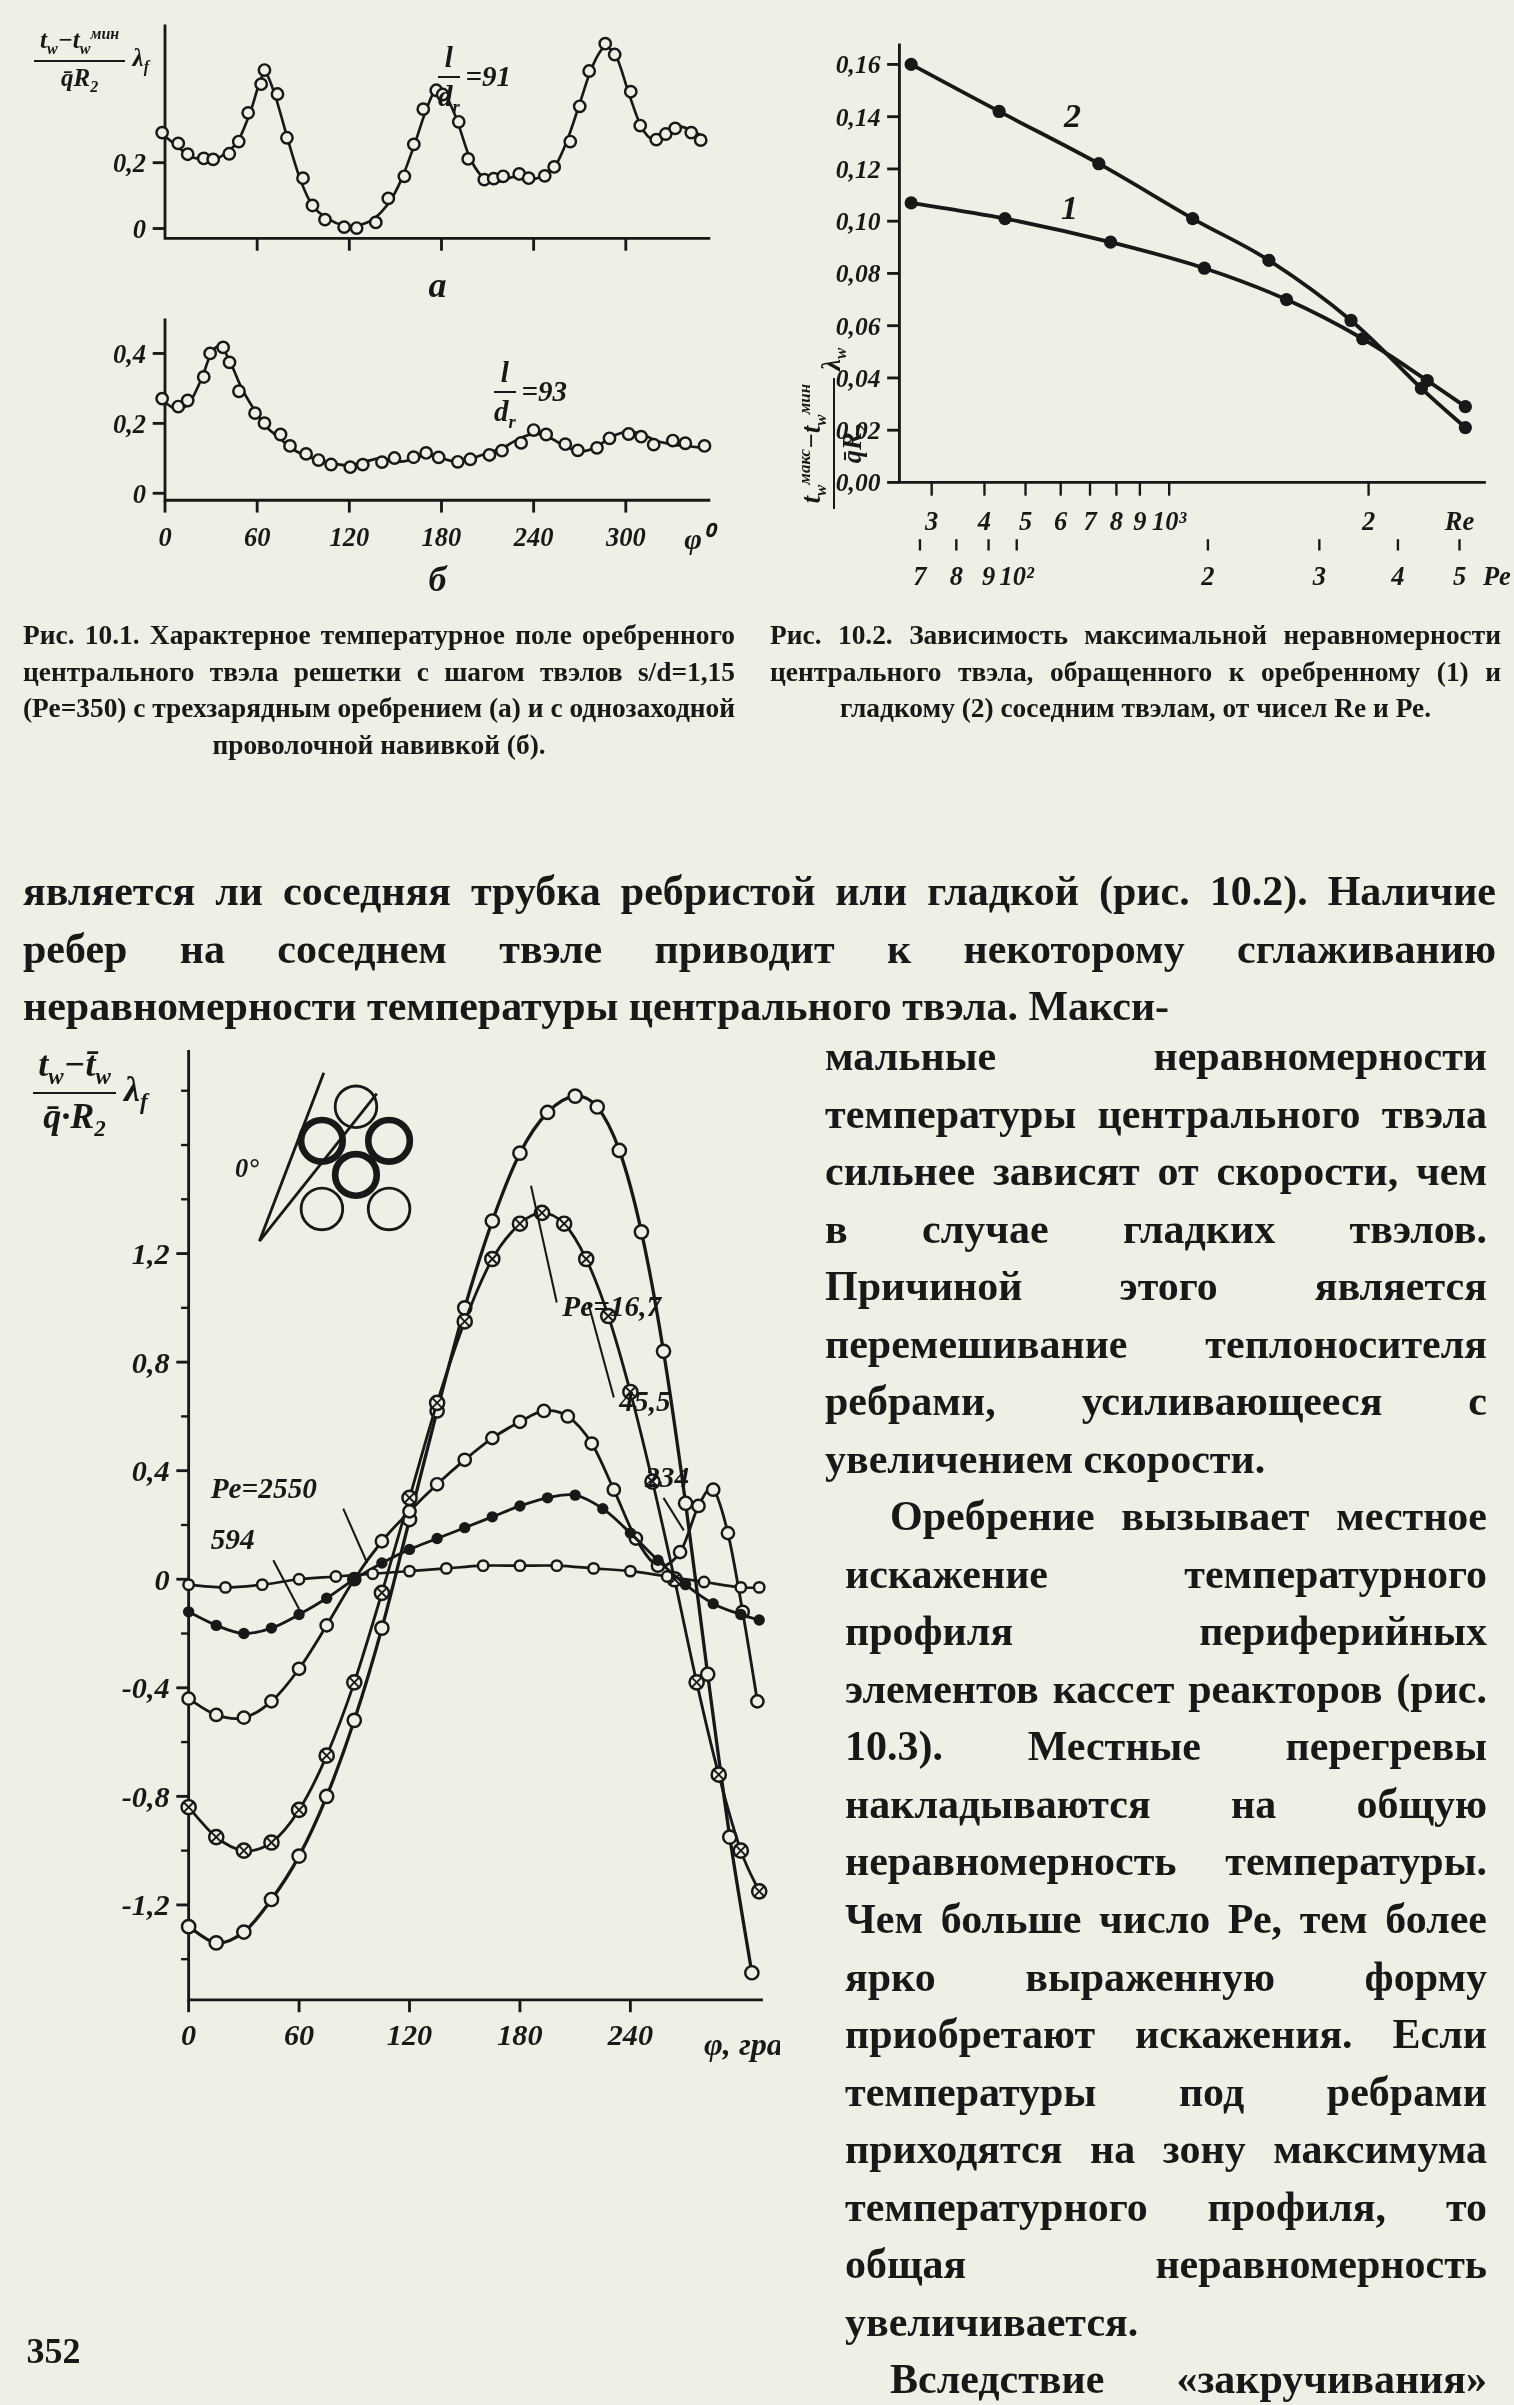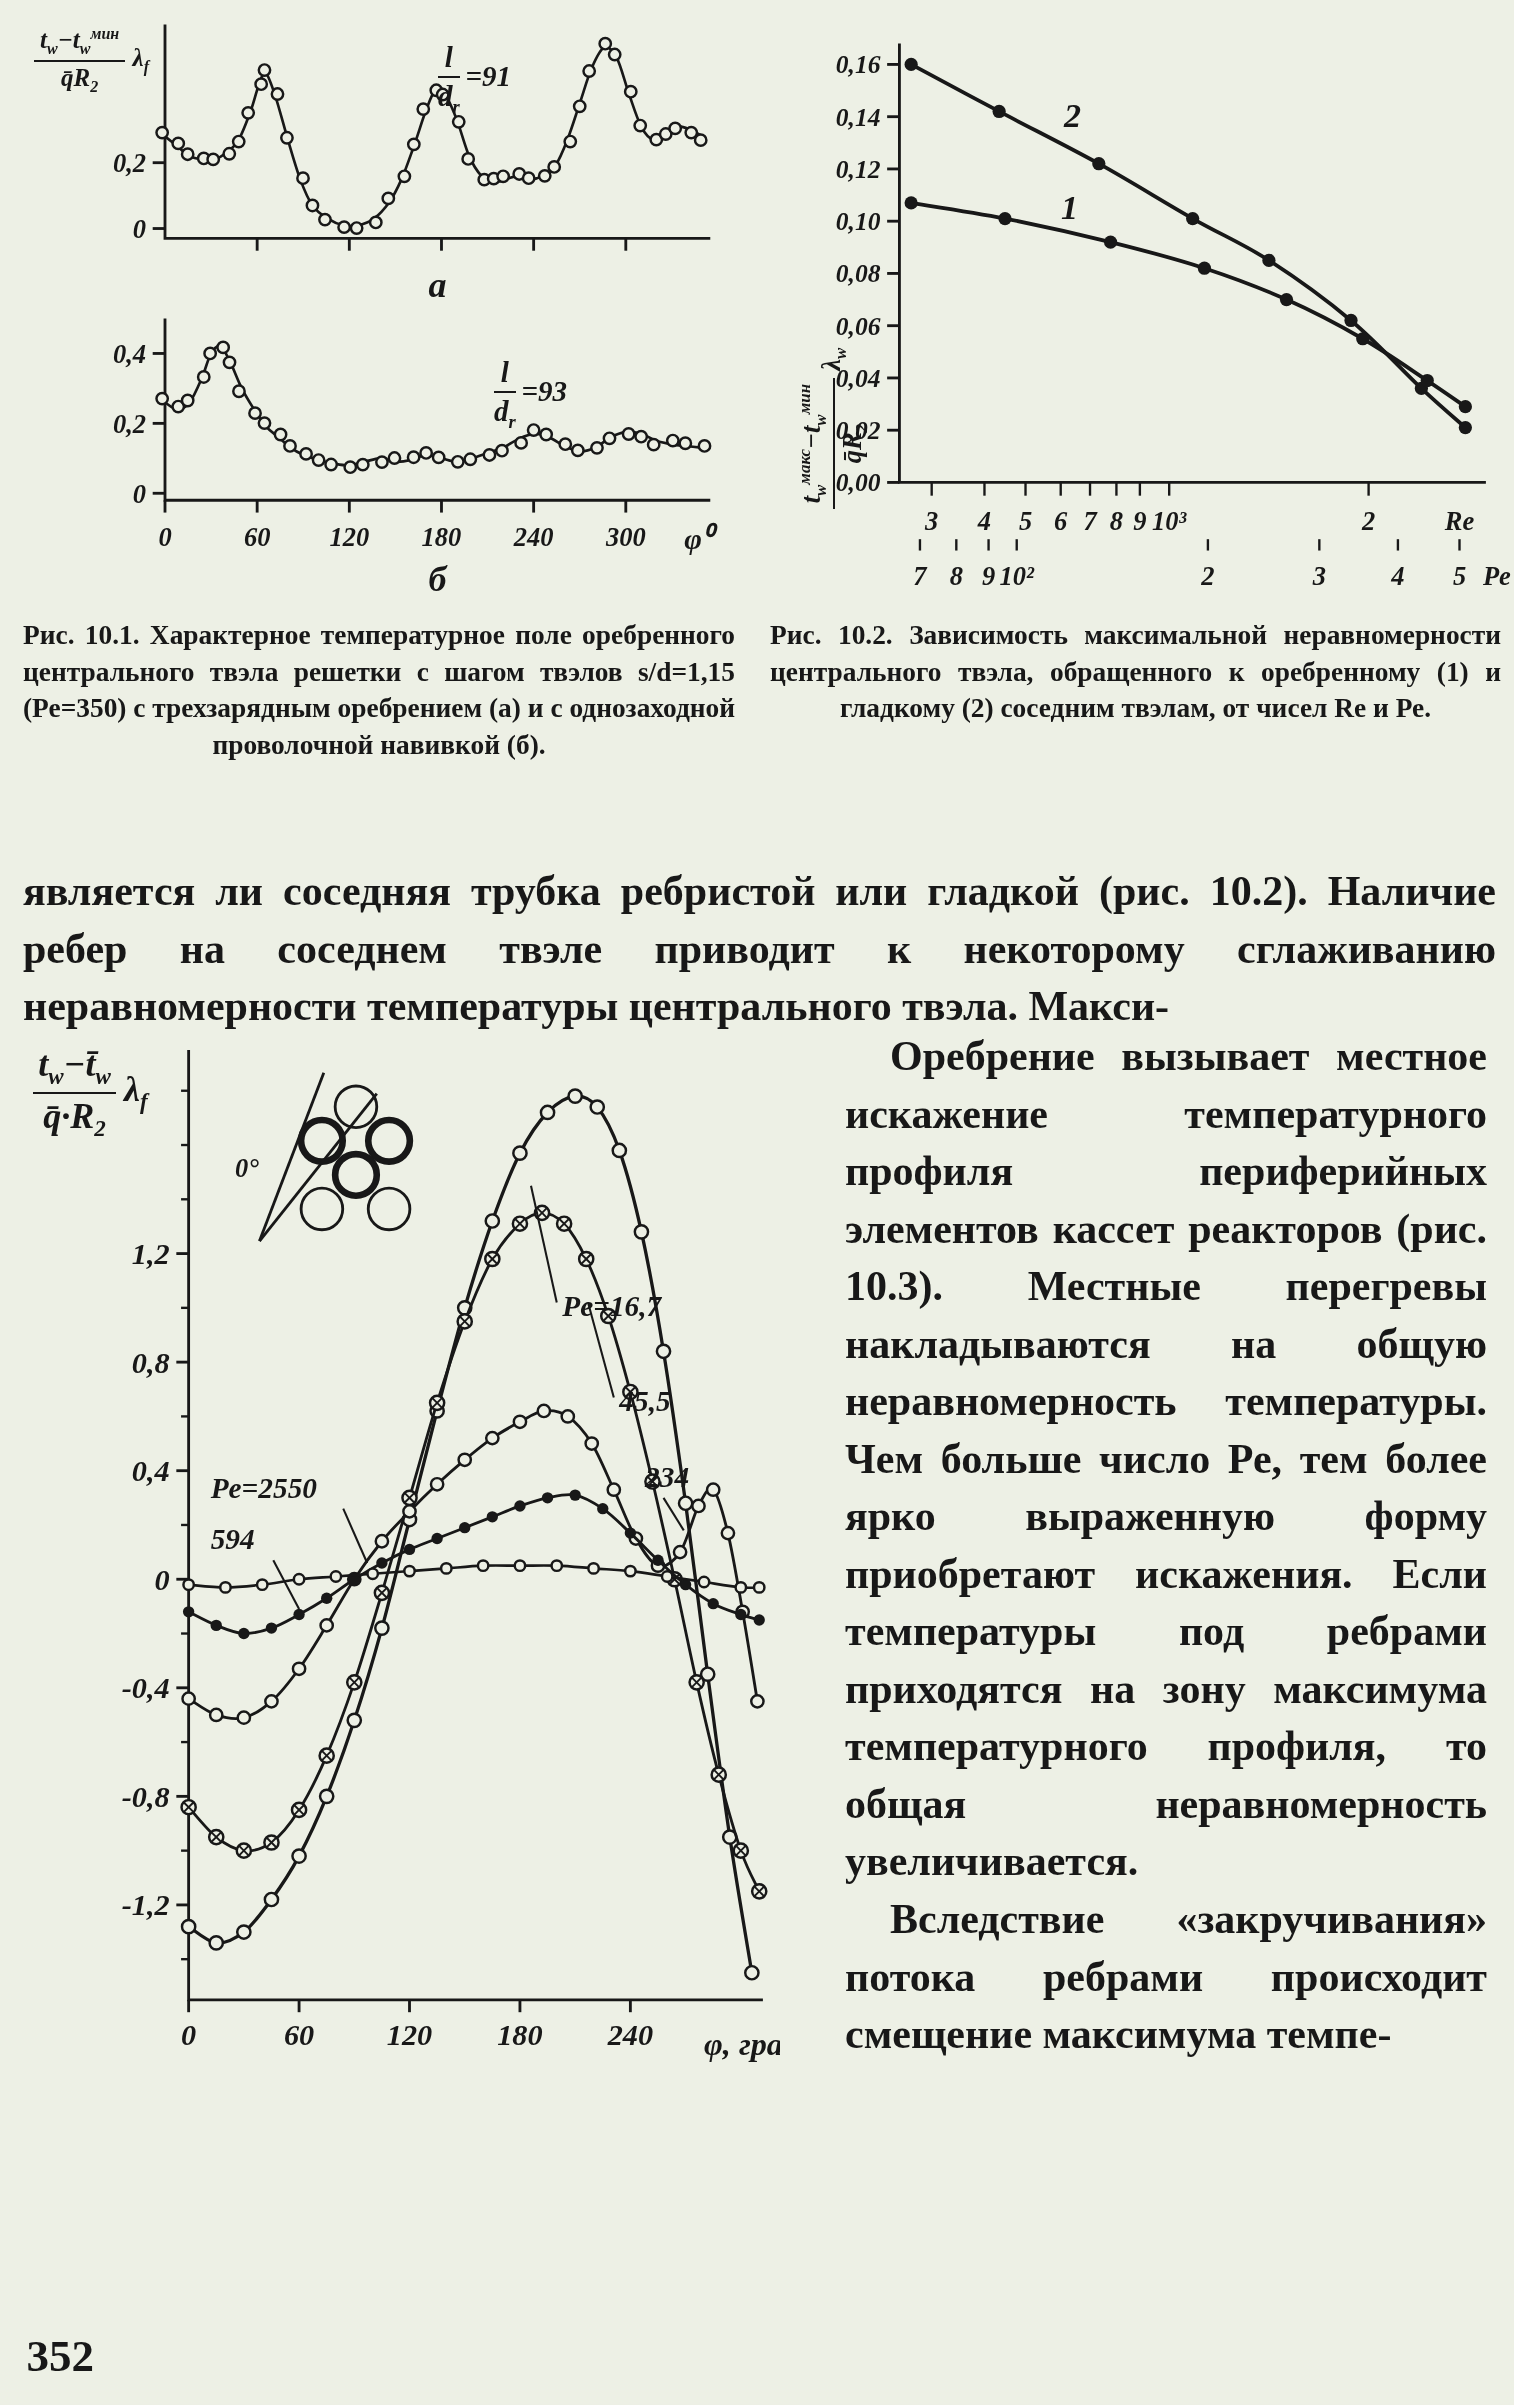--- a/index.html
+++ b/index.html
@@ -3,21 +3,21 @@
 <meta charset="utf-8">
 <style>
   html,body{margin:0;padding:0;background:#6f6f6f;}
   .page{position:relative;width:1514px;height:2406px;background:#edf0e5;overflow:hidden;
         font-family:"Liberation Serif",serif;color:#181818;}
   .abs{position:absolute;}
   .body-text{font-size:42px;line-height:1.37;font-weight:700;text-align:justify;margin:0;}
   .indent{text-indent:45px;margin-left:20px;}
   .caption{font-size:27.4px;line-height:1.34;font-weight:700;text-align:justify;text-align-last:center;margin:0;}
   .sub-label{font-size:36px;font-style:italic;font-weight:700;text-align:center;height:44px;line-height:40px;}
-  .page-num{font-size:45px;font-weight:700;}
+  .page-num{font-size:36px;font-weight:700;}
   .chart-host{position:relative;}
   svg{display:block;}
   .ctick{font-family:"Liberation Serif",serif;font-style:italic;font-weight:700;fill:#181818;}
   .math-label{position:absolute;font-size:28px;font-weight:700;font-style:italic;white-space:nowrap;color:#181818;}
   .math-label sub,.math-label sup{font-size:64%;}
   .frac{display:inline-block;vertical-align:middle;text-align:center;}
   .frac .num{display:block;border-bottom:2.8px solid #181818;padding:0 5.7px 1.9px;}
   .frac .den{display:block;padding-top:1.9px;}
   .coef{margin-left:7.6px;}
   .eq{margin-left:5.7px;}
@@ -504,20 +504,21 @@
           <circle cx="94" cy="152" r="22" stroke-width="3"></circle>
           <circle cx="165" cy="152" r="22" stroke-width="3"></circle>
         </g>
         <text x="2" y="118" class="inset-angle">0°</text>
       </svg>
     </div>
   </div>
 
 
   <div class="abs" style="left:825px;top:1028px;width:662px;">
+    <p class="body-text">мальные неравномерности температуры центрального твэла сильнее зависят от скорости, чем в случае гладких твэлов. Причиной этого является перемешивание теплоносителя ребрами, усиливающееся с увеличением скорости.</p>
     <p class="body-text indent">Оребрение вызывает местное искажение температурного профиля периферийных элементов кассет реакторов (рис. 10.3). Местные перегревы накладываются на общую неравномерность температуры. Чем больше число Ре, тем более ярко выраженную форму приобретают искажения. Если температуры под ребрами приходятся на зону максимума температурного профиля, то общая неравномерность увеличивается.</p>
     <p class="body-text indent">Вследствие «закручивания» потока ребрами происходит смещение максимума темпе-</p>
   </div>
 
   <div class="page-num abs" style="left:26.5px;top:2330px;">352</div>
 
 </div>
 
 
 </body></html>

